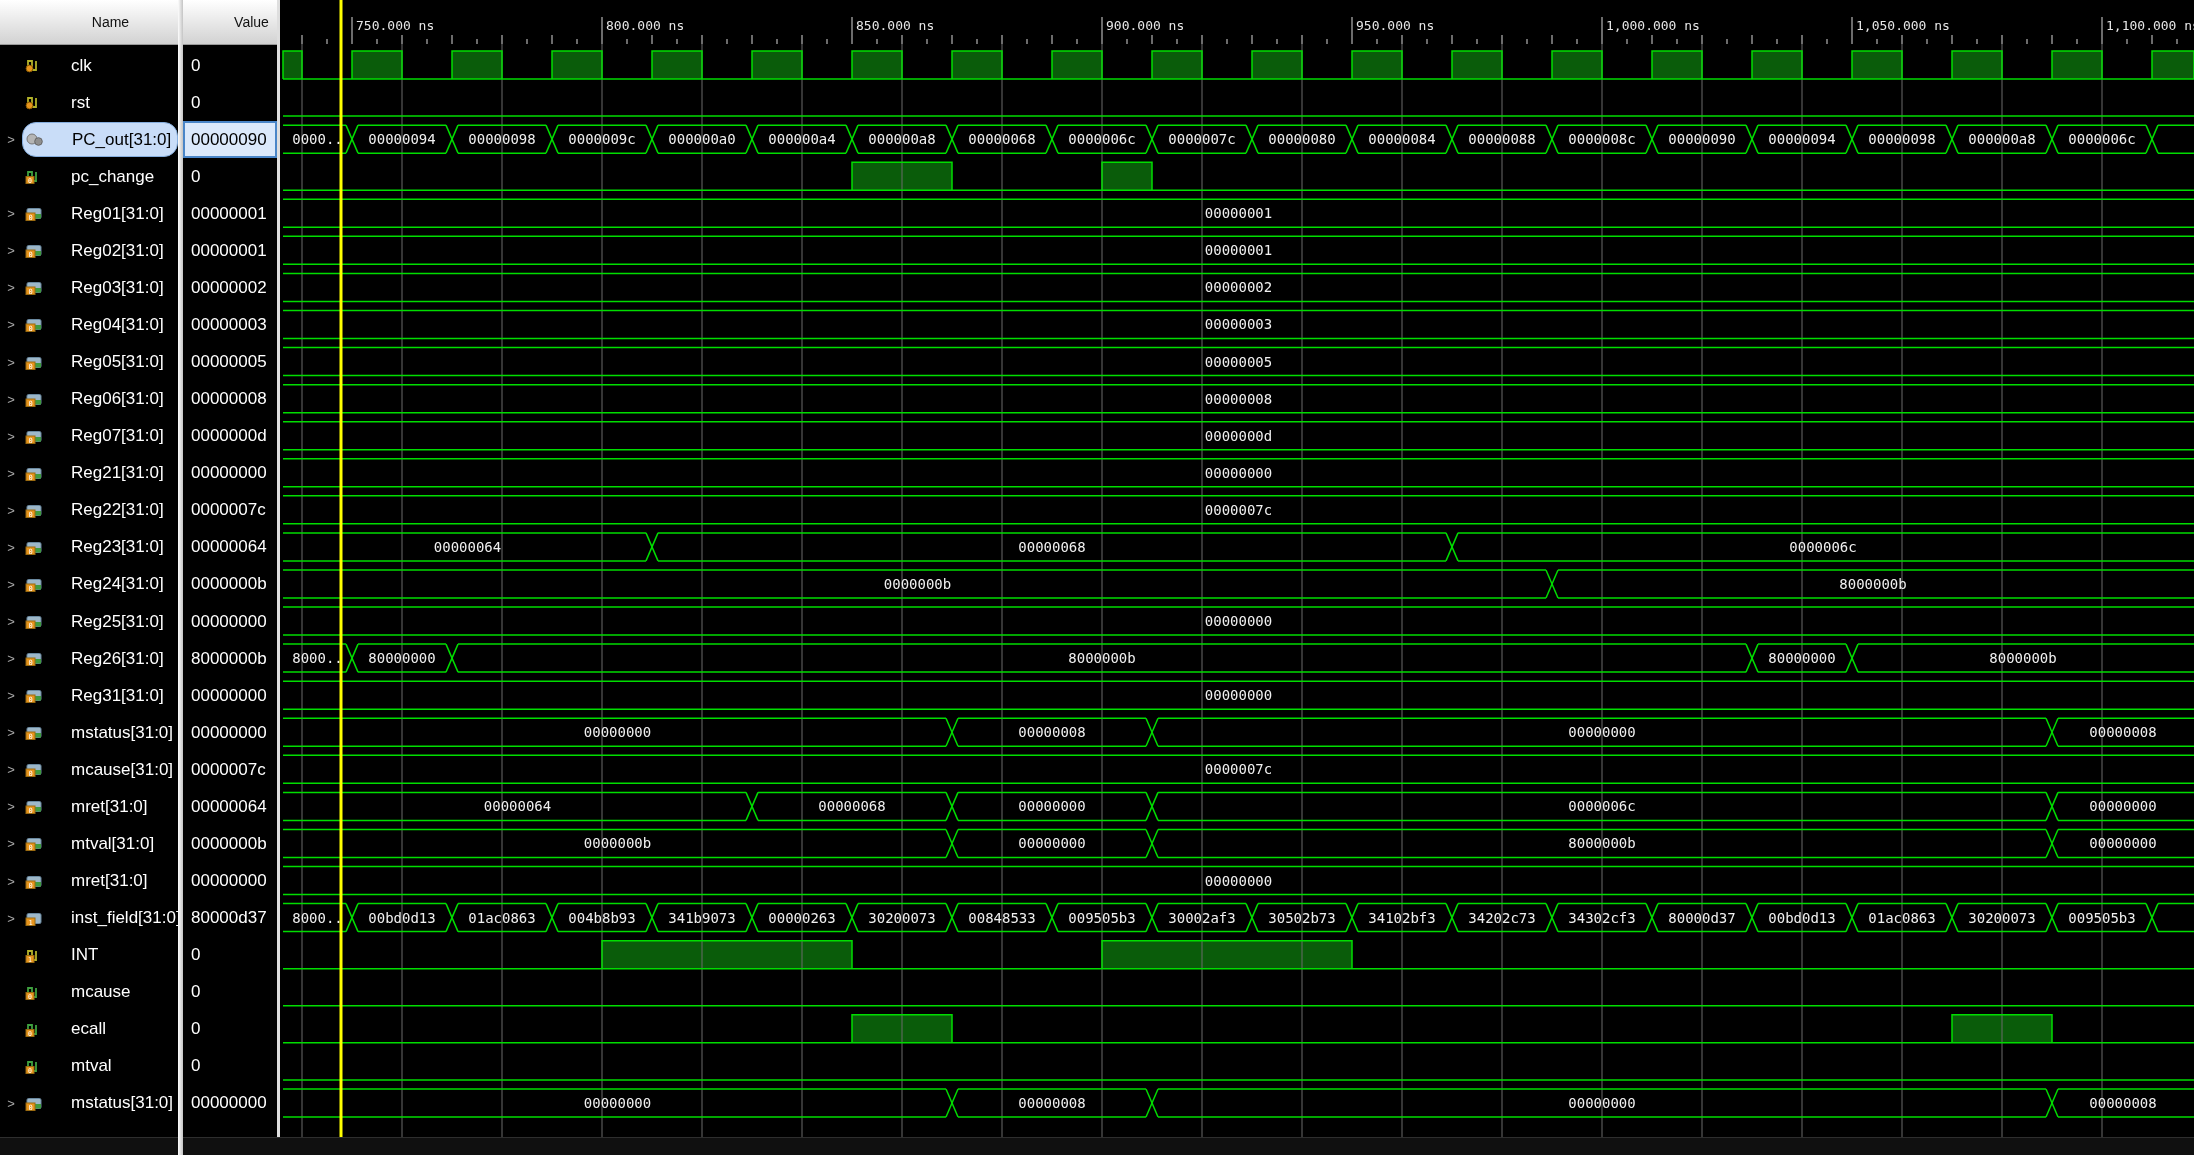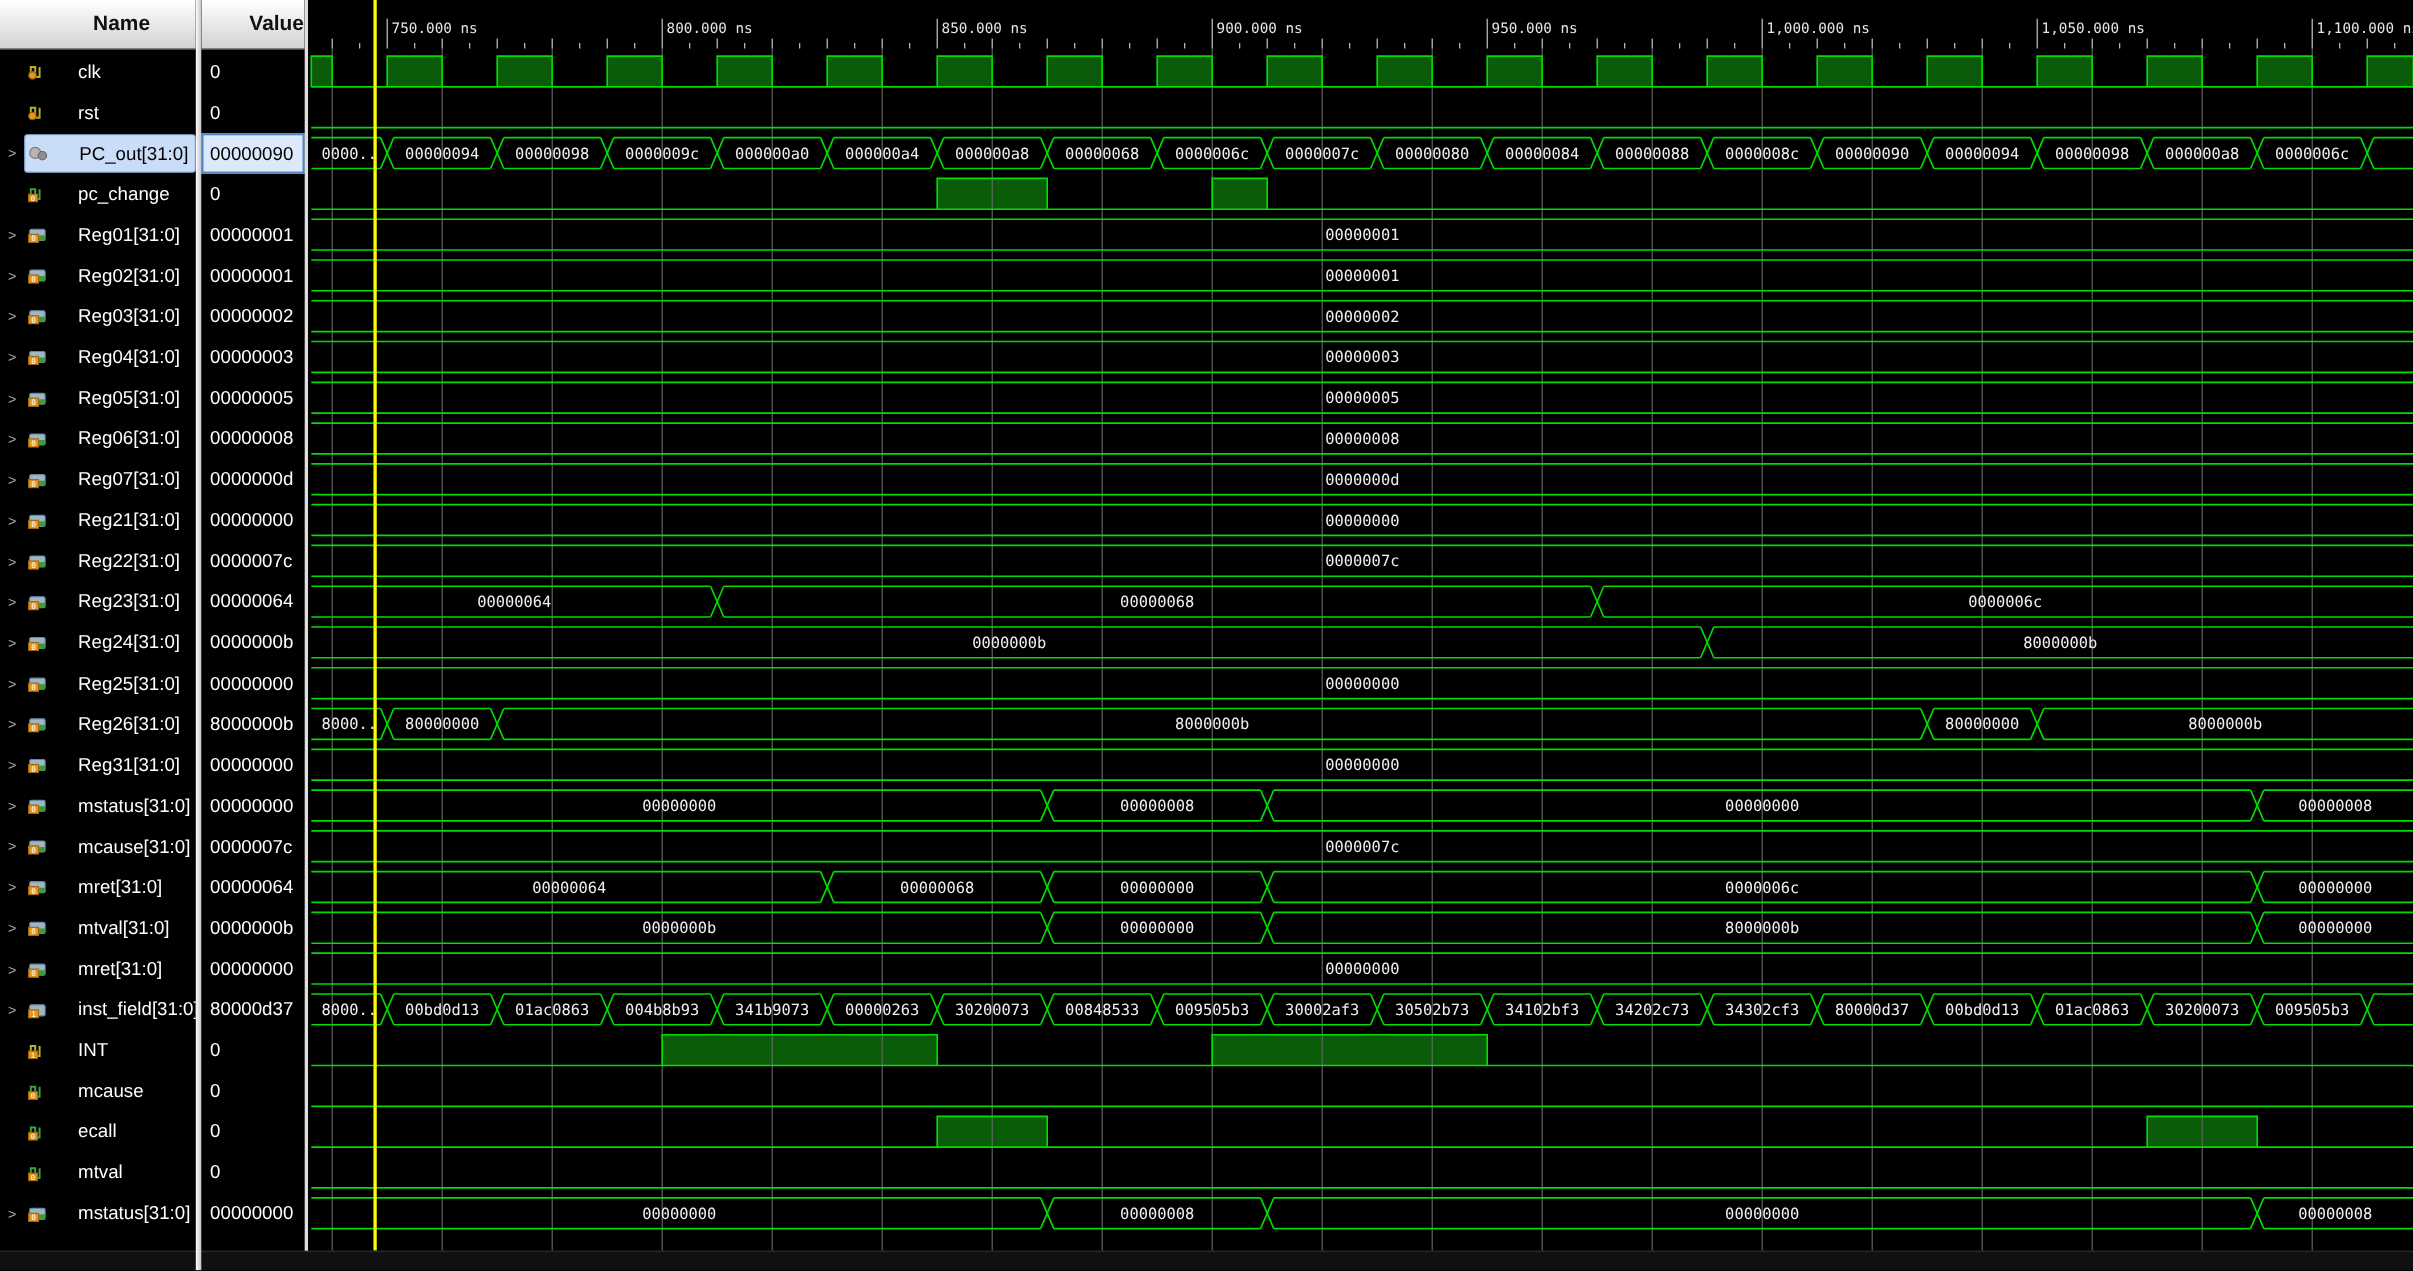--- a/index.html
+++ b/index.html
@@ -4,28 +4,28 @@
 <style>
   html,body{margin:0;padding:0;background:#000;}
   #app{position:relative;width:2194px;height:1155px;overflow:hidden;background:#000;
        font-family:"Liberation Sans",sans-serif;}
   #wave-svg{position:absolute;left:0;top:0;}
   .panel{position:absolute;top:0;background:#000;height:1137px;overflow:hidden;}
   #name-panel{left:0;width:178px;}
   #value-panel{left:183px;width:94px;}
   .hdr{position:absolute;top:0;left:0;right:0;height:44px;
        background:linear-gradient(#ffffff,#d2d2d2);border-bottom:1px solid #9a9a9a;
-       color:#111;font-weight:bold;font-size:19px;display:flex;align-items:center;justify-content:center;padding-left:43px;}
+       color:#111;font-weight:normal;font-size:14px;display:flex;align-items:center;justify-content:center;padding-left:43px;}
   #splitter1{position:absolute;left:178px;top:0;width:5px;height:1155px;
        background:linear-gradient(90deg,#fdfdfd,#c4c4c4);z-index:6;}
   #splitter2{position:absolute;left:277px;top:0;width:3px;height:1137px;background:#dedede;z-index:6;}
   .row{position:absolute;left:0;width:100%;height:37px;display:flex;align-items:center;color:#fff;font-size:17px;}
   .arrow{width:22px;text-align:center;color:#a8a8a8;font-size:13px;flex:none;}
   .rowbody{flex:1;height:33px;display:flex;align-items:center;}
-  .row.sel .rowbody{background:#c9ddf8;color:#000;border:1px solid #86aede;border-radius:3px;}
+  .row.sel .rowbody{background:#c9ddf8;color:#000;border:1px solid #86aede;border-radius:14px;}
   .icon{width:19px;height:15px;flex:none;margin:0 4px 0 2px;}
   .sname{white-space:nowrap;margin-left:24px;}
   .vrow{position:absolute;left:0;width:100%;height:37px;display:flex;align-items:center;
         padding-left:8px;box-sizing:border-box;color:#fff;font-size:17px;}
   .vrow.sel{background:#dbe9fb;border:2px solid #4a86c8;color:#000;padding-left:6px;}
   #bottom-strip{position:absolute;left:0;top:1137px;width:2194px;height:18px;
         background:#101010;border-top:1px solid #2e2e2e;z-index:4;}
   text{font-family:"DejaVu Sans Mono",monospace;}
 </style>
 </head>

